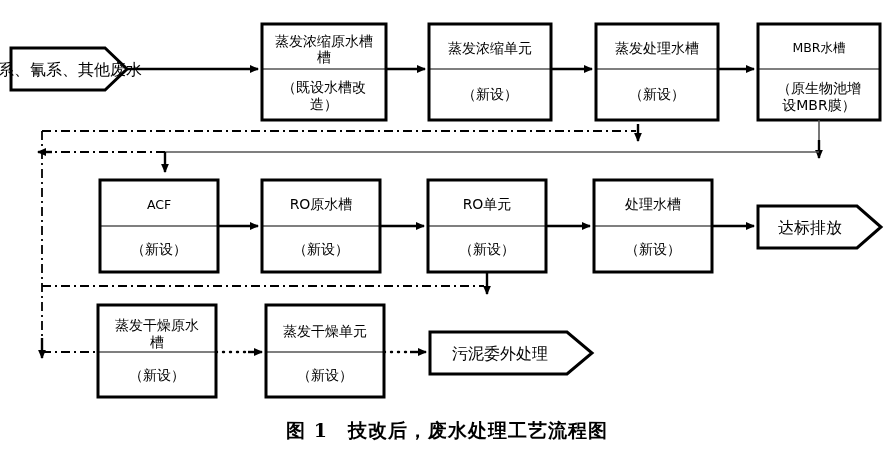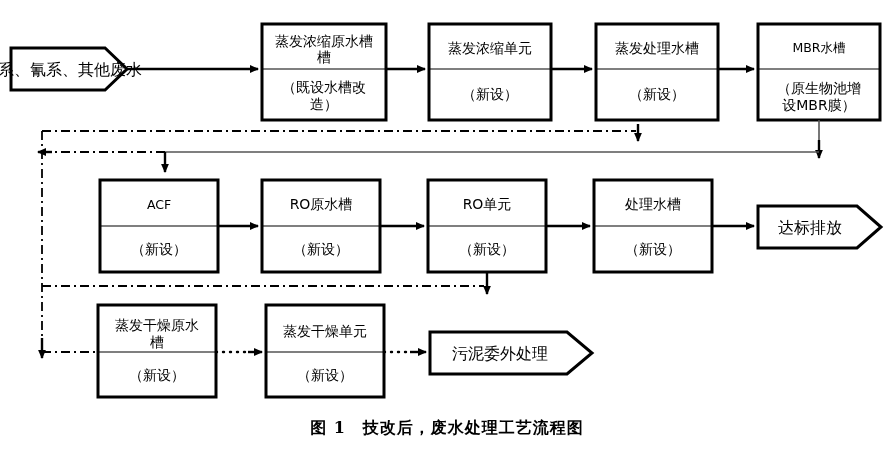--- a/index.html
+++ b/index.html
@@ -21,21 +21,21 @@
   text{font-family:"DejaVu Sans","Liberation Sans",sans-serif;fill:#000;}
   .t-title{font-size:14px;text-anchor:middle;dominant-baseline:middle;}
   .t-sub{font-size:14px;text-anchor:middle;dominant-baseline:middle;}
   .t-small{font-size:12.5px;text-anchor:middle;dominant-baseline:middle;}
   .t-in{font-size:16px;text-anchor:middle;dominant-baseline:middle;}
   .t-out{font-size:16px;text-anchor:middle;dominant-baseline:middle;}
   #caption{
     position:absolute;left:0;top:418px;width:894px;
     text-align:center;
     font-family:"DejaVu Serif","Liberation Serif",serif;
-    font-weight:bold;font-size:16px;letter-spacing:1px;
+    font-weight:bold;font-size:19px;letter-spacing:1px;
   }
 </style>
 </head>
 <body>
 
 <div id="figure-root">
 
 <svg id="flow" viewBox="0 0 894 461">
   <defs>
     <marker id="ar-blk" markerWidth="9" markerHeight="9" refX="8" refY="4.5" orient="auto" markerUnits="userSpaceOnUse">

